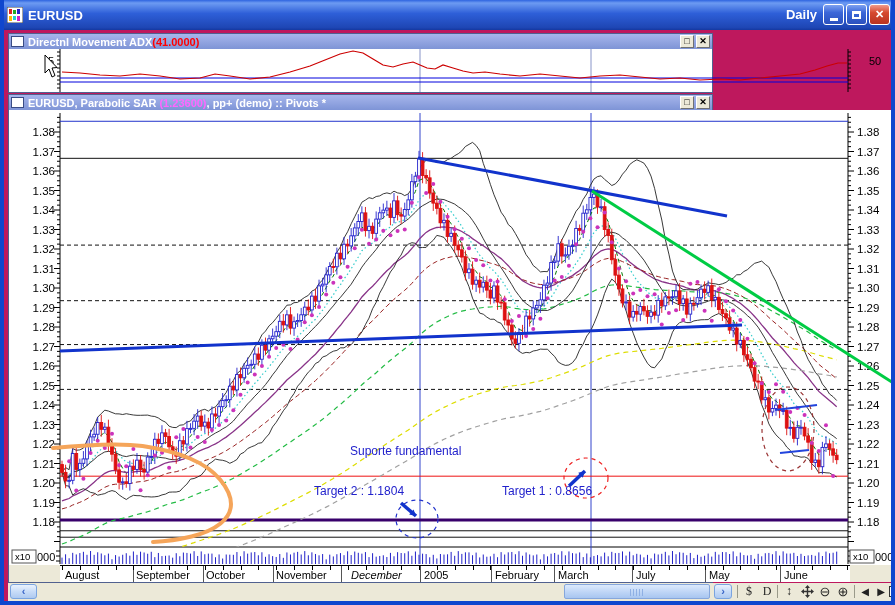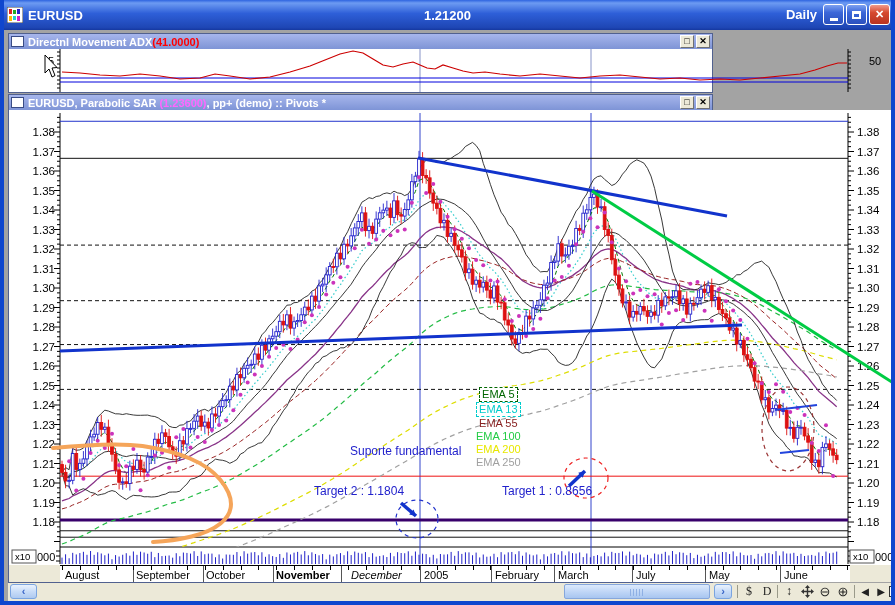--- a/index.html
+++ b/index.html
@@ -1,17 +1,17 @@
 <!DOCTYPE html>
 <html><head>
 <meta charset="utf-8">
 <style>
   html,body{margin:0;padding:0;background:#555;}
   *{box-sizing:border-box;font-family:"Liberation Sans",sans-serif;}
-  .win{position:relative;width:895px;height:605px;background:#a3a3a3;overflow:hidden;
+  .win{position:relative;width:895px;height:605px;background:#be185d;overflow:hidden;
        border-left:4px solid #0F46CE;border-right:4px solid #0F46CE;border-bottom:4px solid #0F46CE;}
   .titlebar{position:absolute;left:-4px;top:0;width:895px;height:30px;
     background:linear-gradient(180deg,#2E64E0 0%,#6D9BF2 10%,#2E5FD8 45%,#1E46B4 92%,#1538A0 100%);
     display:flex;align-items:center;color:#fff;font-weight:bold;font-size:13px;}
   .titlebar .app-icon{width:16px;height:16px;margin:0 5px 0 7px;}
   .tb-center{position:absolute;left:0;width:100%;text-align:center;pointer-events:none;}
   .tb-right{position:absolute;right:78px;top:7px;}
   .tb-btns{position:absolute;right:5px;top:4px;display:flex;gap:2px;}
   .tb-btn{width:21px;height:21px;border-radius:3px;border:1px solid #fff;color:#fff;
     font-size:11px;font-weight:bold;display:flex;align-items:center;justify-content:center;
@@ -60,21 +60,20 @@
     <svg class="app-icon" viewBox="0 0 16 16">
       <rect x="0" y="0" width="16" height="16" fill="#fff" stroke="#444"></rect>
       <rect x="2" y="2" width="3" height="5" fill="#d22"></rect>
         <rect x="6" y="3" width="3" height="4" fill="#2a2"></rect>
       <rect x="10" y="2" width="3" height="5" fill="#22c"></rect>
         <rect x="2" y="9" width="3" height="5" fill="#fb0"></rect>
       <rect x="6" y="9" width="3" height="4" fill="#2cc"></rect>
         <rect x="10" y="9" width="3" height="5" fill="#c2c"></rect>
     </svg>
     <span>EURUSD</span>
-    <span class="tb-center">1.21200</span>
     <span class="tb-right">Daily</span>
     <span class="tb-btns">
       <span class="tb-btn">
           <span class="minbar"></span>
         </span>
       <span class="tb-btn">
           <span class="maxbox"></span>
         </span>
       <span class="tb-btn close">
           <span>✕</span>
@@ -1185,28 +1184,20 @@
           <line x1="47" y1="451" x2="51" y2="451" stroke="#000"></line>
           <line x1="839" y1="451" x2="843" y2="451" stroke="#000"></line>
           <rect x="3" y="440" width="24" height="13" fill="#fff" stroke="#555"></rect>
           <text x="6" y="450" font-size="9.5">x10</text>
           <text x="28" y="451" font-size="11">000</text>
           <rect x="841" y="440" width="24" height="13" fill="#fff" stroke="#555"></rect>
           <text x="844" y="450" font-size="9.5">x10</text>
           <text x="866" y="451" font-size="11">0000</text>
         </svg>
 
-      <div class="legend" id="legendBox" style="left:467px;top:277px;">
-          <div class="row"><span class="boxed" style="color: rgb(0, 102, 0); border-color: rgb(0, 102, 0);">EMA 5</span></div>
-          <div class="row"><span class="boxed" style="color: rgb(0, 204, 204); border-color: rgb(0, 204, 204);">EMA 13</span></div>
-          <div class="row"><span style="color: rgb(136, 34, 34);">EMA 55</span></div>
-          <div class="row"><span style="color: rgb(34, 204, 68);">EMA 100</span></div>
-          <div class="row"><span style="color: rgb(232, 232, 0);">EMA 200</span></div>
-          <div class="row"><span style="color: rgb(160, 160, 160);">EMA 250</span></div>
-        </div>
 
       <div class="anno" id="annoSupport" style="color: rgb(34, 34, 204); left: 341px; top: 334px;">Suporte fundamental</div>
       <div class="anno" id="annoT2" style="color: rgb(34, 34, 204); left: 305px; top: 374px;">Target 2 : 1.1804</div>
       <div class="anno" id="annoT1" style="color: rgb(34, 34, 204); left: 493px; top: 374px;">Target 1 : 0.8656</div>
     </div>
 
     <div class="month-row">
       <div class="month-strip" id="monthStrip">
           <div class="month-sep" style="left: 73px;"></div>
           <div class="month-sep" style="left: 143px;"></div>
@@ -1214,21 +1205,21 @@
           <div class="month-sep" style="left: 281px;"></div>
           <div class="month-sep" style="left: 360px;"></div>
           <div class="month-sep" style="left: 431px;"></div>
           <div class="month-sep" style="left: 494px;"></div>
           <div class="month-sep" style="left: 572px;"></div>
           <div class="month-sep" style="left: 645px;"></div>
           <div class="month-sep" style="left: 720px;"></div>
           <div class="month-label" style="left: 5px;">August</div>
           <div class="month-label" style="left: 76px;">September</div>
           <div class="month-label" style="left: 146px;">October</div>
-          <div class="month-label" style="left: 216px; font-weight: bold;">November</div>
+          <div class="month-label" style="left: 216px;">November</div>
           <div class="month-label" style="left: 291px; font-style: italic;">December</div>
           <div class="month-label" style="left: 364px;">2005</div>
           <div class="month-label" style="left: 435px;">February</div>
           <div class="month-label" style="left: 498px; text-align: center;">March</div>
           <div class="month-label" style="left: 576px;">July</div>
           <div class="month-label" style="left: 649px;">May</div>
           <div class="month-label" style="left: 724px;">June</div>
           <div class="month-tick" style="left: 2px; height: 4px;"></div>
           <div class="month-tick" style="left: 19.8px; height: 4px;"></div>
           <div class="month-tick" style="left: 37.7px; height: 4px;"></div>

